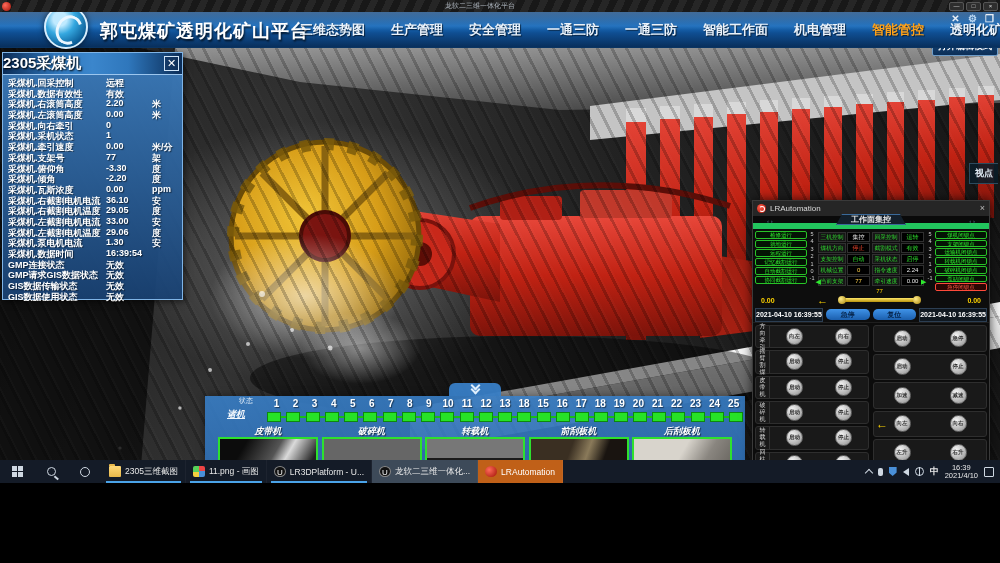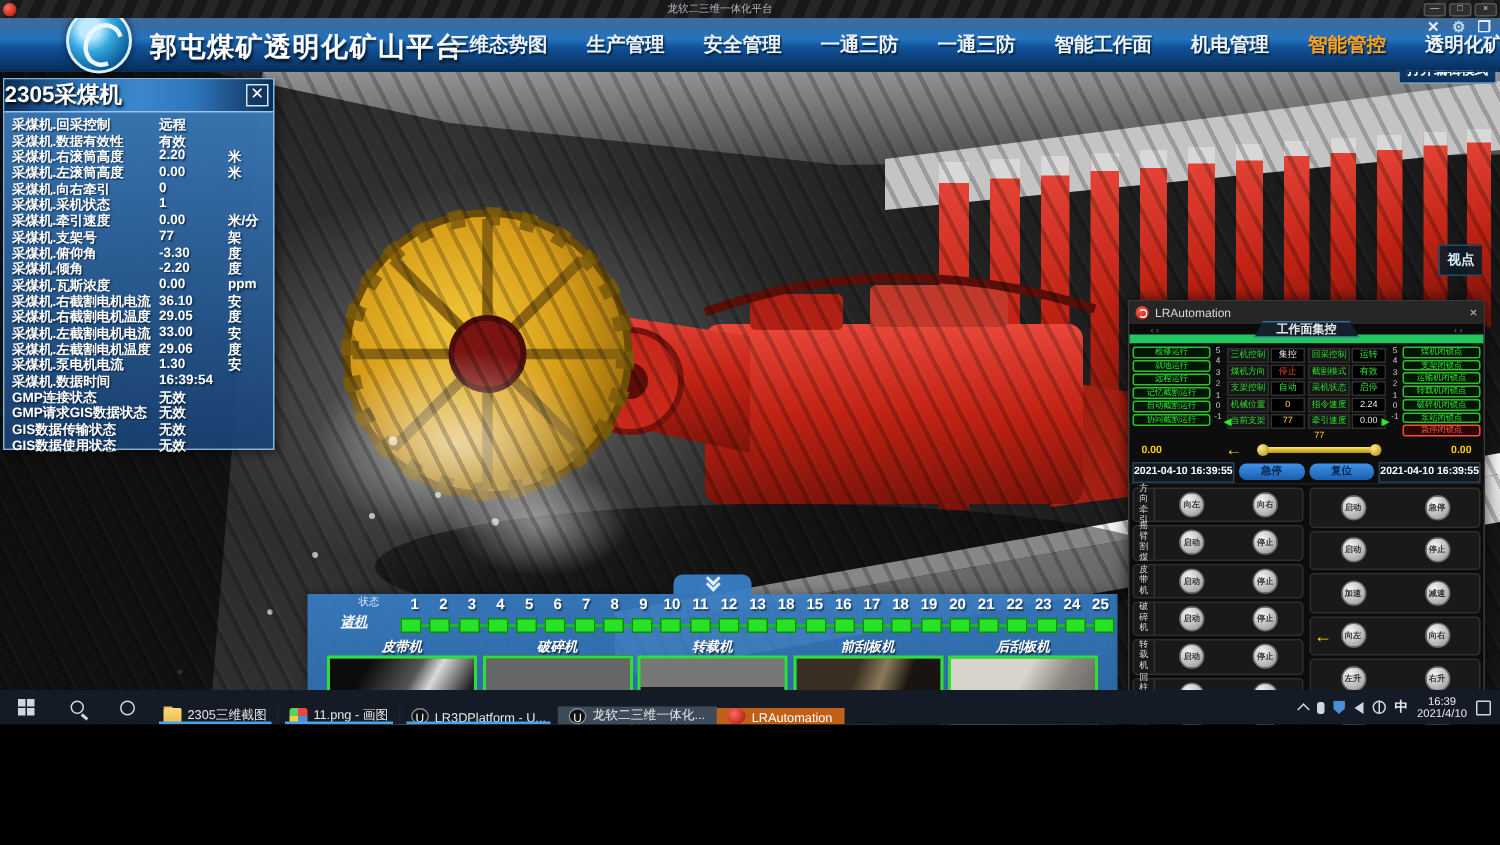--- a/index.html
+++ b/index.html
@@ -57,21 +57,21 @@
   .lp-title{font-size:15px;font-weight:bold;color:#fff;text-shadow:1px 1px 2px #000;}
   .lp-close{position:absolute;right:3px;top:3px;width:15px;height:15px;border:1px solid #cfe4f7;color:#fff;
     font-size:11px;line-height:13px;text-align:center;background:rgba(20,50,90,.5);}
   .lp-rows{padding:2px 4px 0 5px;}
   .lp-row{display:flex;height:10.7px;font-size:9px;font-weight:bold;color:#fff;text-shadow:1px 1px 1px rgba(0,0,0,.55);}
   .lp-label{flex:0 0 98px;white-space:nowrap;overflow:hidden;}
   .lp-value{flex:0 0 46px;white-space:nowrap;}
   .lp-unit{flex:1;white-space:nowrap;}
 
   
-  .viewpoint-tab{position:absolute;right:12px;top:163px;z-index:25;background:rgba(10,28,40,.88);
+  .viewpoint-tab{position:absolute;right:2px;top:163px;z-index:25;background:rgba(10,28,40,.88);
     color:#dfe9f2;font-size:9px;font-weight:bold;padding:3px 5px;border:1px solid #2c4a5e;border-right:none;}
 
   
   .camera-panel{position:absolute;left:205px;top:396px;width:540px;height:141px;z-index:20;
     background:linear-gradient(180deg,rgba(56,126,198,.9),rgba(38,98,166,.9));box-shadow:0 0 8px rgba(0,0,0,.4);}
   .cam-collapse{position:absolute;left:50%;top:-13px;transform:translateX(-50%);width:52px;height:13px;
     background:rgba(56,126,198,.95);border-radius:6px 6px 0 0;display:flex;align-items:center;justify-content:center;flex-direction:column;gap:1px;}
   .chev{width:7px;height:7px;border-right:2px solid #dfeefc;border-bottom:2px solid #dfeefc;transform:rotate(45deg);margin-top:-4px;}
   .cam-status-label{position:absolute;left:34px;top:0px;font-size:7px;color:#dbe9f7;}
   .cam-row-label{position:absolute;left:22px;top:12px;font-size:9px;font-weight:bold;color:#f2f7fc;font-style:italic;text-decoration:underline;}
@@ -778,21 +778,21 @@
           <i></i>
           <i></i>
         </span>
       </div>
     <div class="tb-btn">
         <span class="search-ic"></span>
       </div>
     <div class="tb-btn">
         <span class="cortana-ic"></span>
       </div>
-    <div style="display:flex;align-items:flex-end;" id="tb-tasks">
+    <div style="display:flex;" id="tb-tasks">
         <div class="task open">
           <span class="ic ic-folder"></span>
           <span>2305三维截图</span>
         </div>
         <div class="task open">
           <span class="ic ic-paint"></span>
           <span>11.png - 画图</span>
         </div>
         <div class="task open">
           <span class="ic ic-u">U</span>

